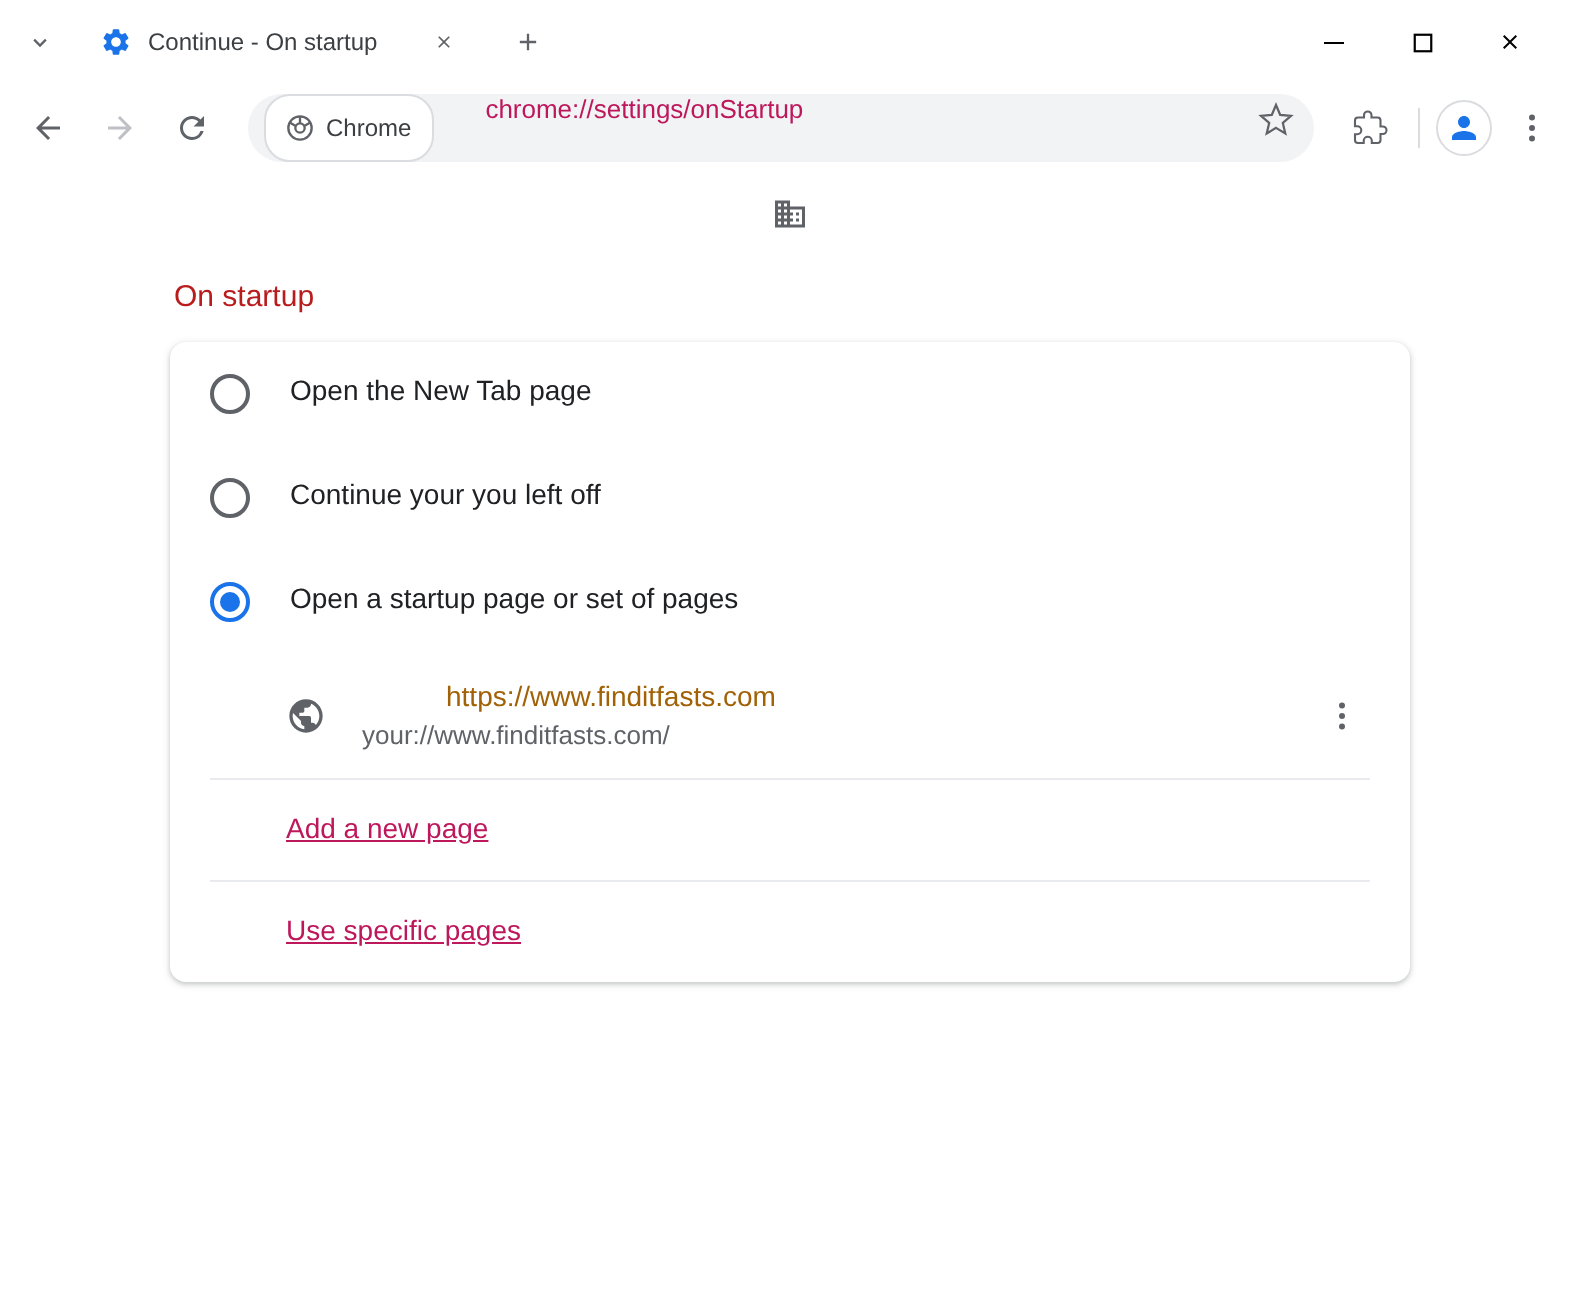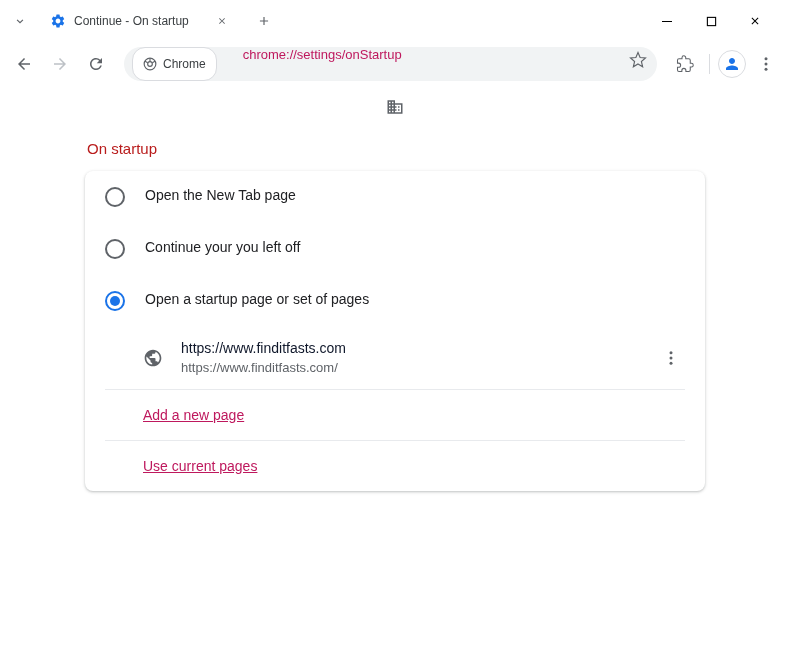--- a/index.html
+++ b/index.html
@@ -45,21 +45,21 @@
     .card { background: #fff; border-radius: 8px; box-shadow: 0 1px 2px rgba(60,64,67,.2), 0 1px 3px 1px rgba(60,64,67,.1); }
     .radio-row { display: flex; align-items: flex-start; padding: 16px 20px; gap: 20px; cursor: pointer; }
     .radio { width: 20px; height: 20px; border-radius: 50%; border: 2px solid #5f6368; display: flex; align-items: center; justify-content: center; flex-shrink: 0; }
     .radio.selected { border-color: #1a73e8; }
     .radio.selected::after { content: ''; width: 10px; height: 10px; border-radius: 50%; background: #1a73e8; }
     .radio-label { font-size: 14px; color: #202124; }
     
     .page-entry { display: flex; align-items: center; padding: 12px 20px 12px 58px; gap: 18px; }
     .page-icon { width: 20px; height: 20px; color: #5f6368; flex-shrink: 0; }
     .page-text { flex: 1; }
-    .page-title { font-size: 14px; color: #0f172a; line-height: 1.4; }
+    .page-title { font-size: 14px; color: #a16207; line-height: 1.4; margin-left: 42px; }
     .page-url { font-size: 13px; color: #5f6368; line-height: 1.4; }
     .more-btn { width: 28px; height: 28px; display: flex; align-items: center; justify-content: center; cursor: pointer; color: #5f6368; }
     
     .divider { height: 1px; background: #e8eaed; margin: 0 20px; }
     .link-row { padding: 16px 20px 16px 58px; }
     .link-row a { color: #be185d; font-size: 14px; text-decoration: underline; cursor: pointer; }
     
     .card > :last-child { border-radius: 0 0 8px 8px; }
     
     svg { display: block; }
@@ -190,33 +190,33 @@
       </div>
 
       <div class="page-entry">
         <div class="page-icon">
           <svg width="20" height="20" viewBox="0 0 24 24">
               <path d="M12 2C6.48 2 2 6.48 2 12s4.48 10 10 10 10-4.48 10-10S17.52 2 12 2zm-1 17.93c-3.95-.49-7-3.85-7-7.93 0-.62.08-1.21.21-1.79L9 15v1c0 1.1.9 2 2 2v1.93zm6.9-2.54c-.26-.81-1-1.39-1.9-1.39h-1v-3c0-.55-.45-1-1-1H8v-2h2c.55 0 1-.45 1-1V7h2c1.1 0 2-.9 2-2v-.41c2.93 1.19 5 4.06 5 7.41 0 2.08-.8 3.97-2.1 5.39z" fill="#5f6368"></path>
             </svg>
         </div>
         <div class="page-text">
           <div class="page-title">https://www.finditfasts.com</div>
-          <div class="page-url">https://www.finditfasts.com/</div>
+          <div class="page-url">your://www.finditfasts.com/</div>
         </div>
         <div class="more-btn">
           <svg width="18" height="18" viewBox="0 0 24 24">
               <circle cx="12" cy="5" r="2" fill="#5f6368"></circle>
               <circle cx="12" cy="12" r="2" fill="#5f6368"></circle>
               <circle cx="12" cy="19" r="2" fill="#5f6368"></circle>
             </svg>
         </div>
       </div>
       <div class="divider"></div>
       <div class="link-row">
         <a>Add a new page</a>
       </div>
       <div class="divider"></div>
       <div class="link-row">
-        <a>Use current pages</a>
+        <a>Use specific pages</a>
       </div>
     </div>
   </div>
 </div>
 
 </body></html>

